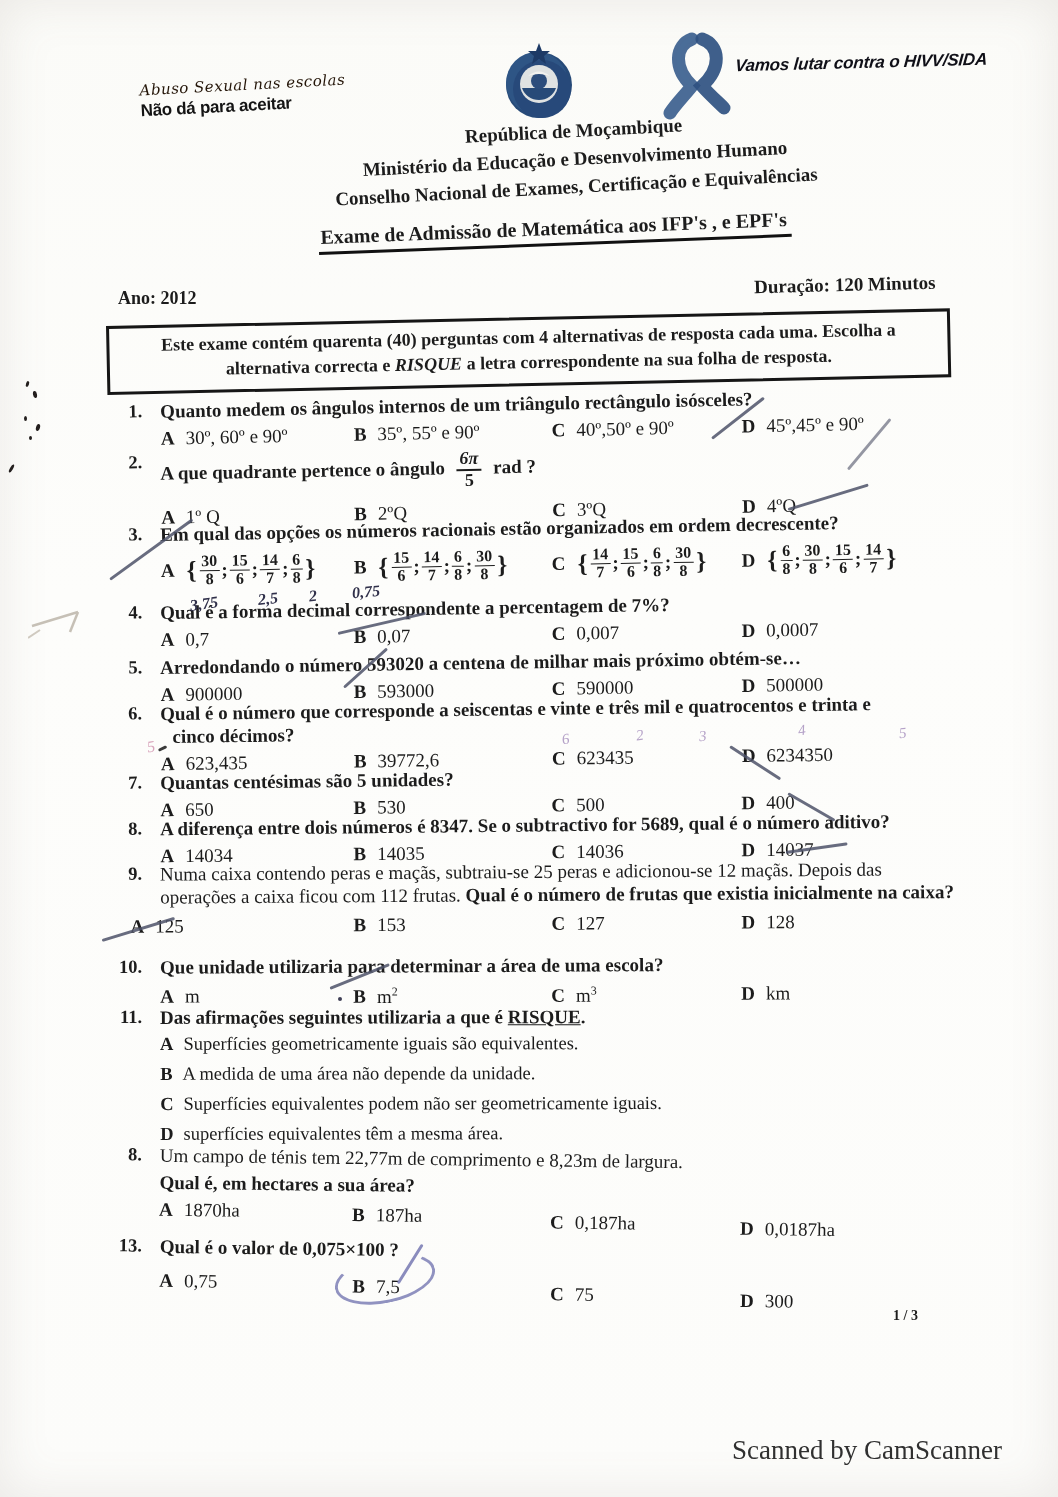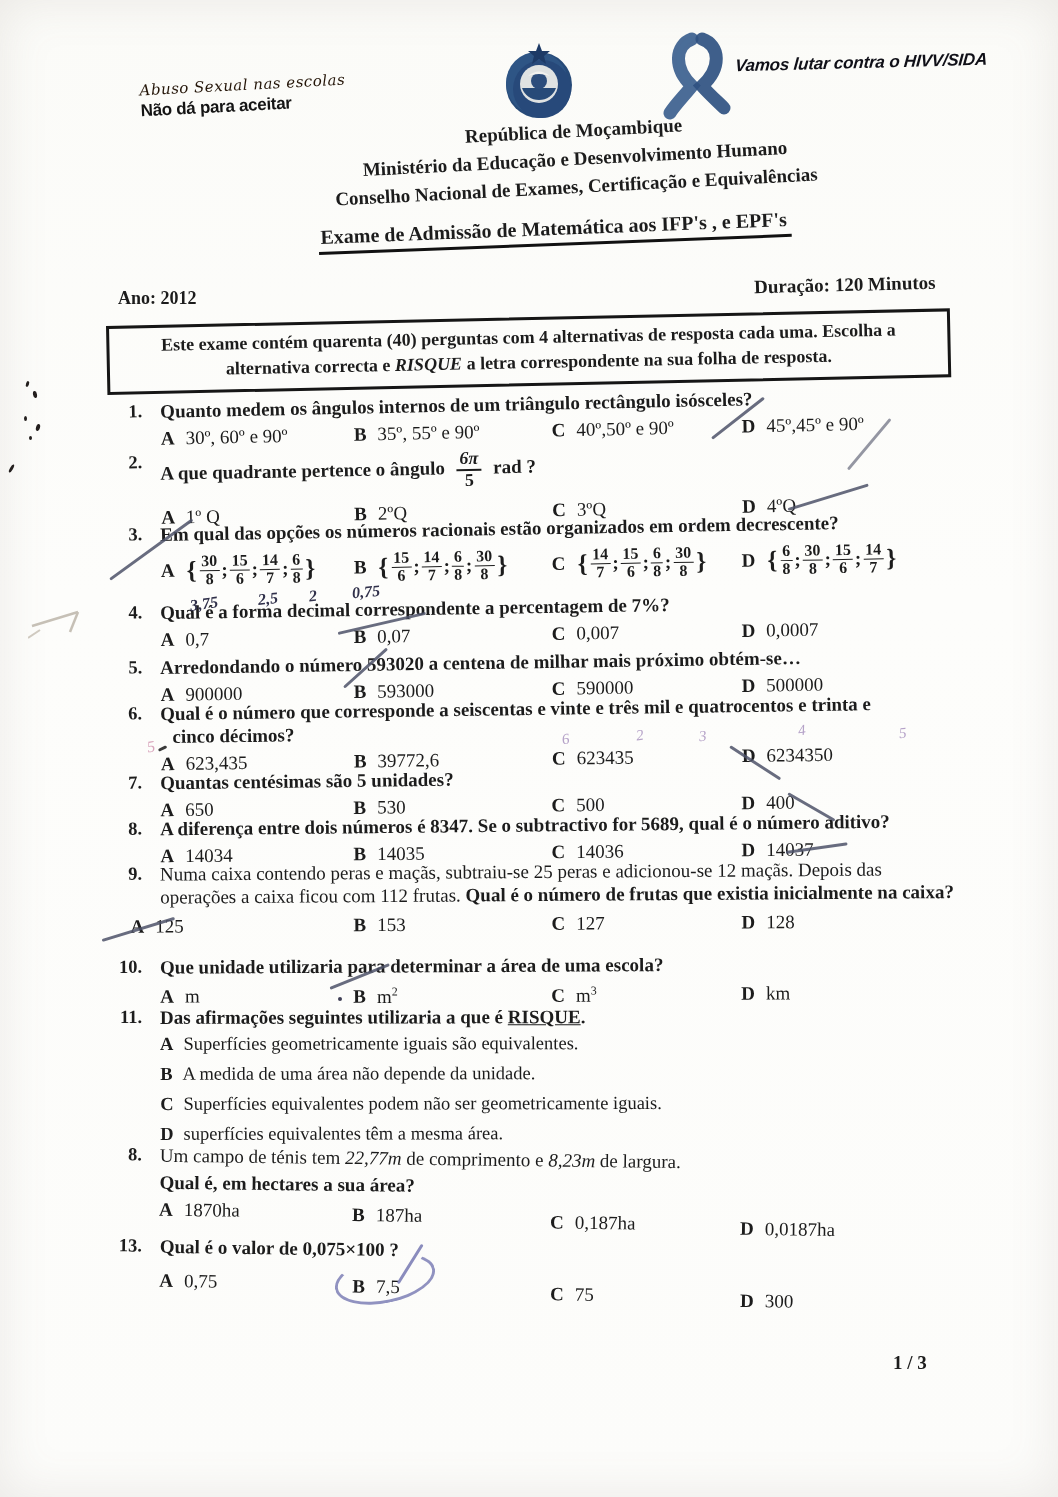--- a/index.html
+++ b/index.html
@@ -60,40 +60,40 @@
   .sfrac{display:inline-block;text-align:center;vertical-align:middle;margin:0 2px;
          font-size:16px;line-height:1.05;font-weight:bold;}
   .sfrac .fnum{display:block;border-bottom:1.6px solid #1c1c1c;padding:0 2px;}
   .sfrac .fden{display:block;}
   .brace{font-size:25px;font-weight:bold;margin:0 1px;}
   .sep{font-weight:bold;}
 
   .q-stack .srow{margin-left:60px;font-size:18.5px;line-height:30px;}
   .q-stack .srow b{margin-right:10px;}
   .falsa{text-decoration:underline;}
-  .mathit{font-style:italic;}
+  .mathit{}
   .dy3{transform:translateY(3px);} .dy8{transform:translateY(8px);} .dy12{transform:translateY(12px);}
   .dxm30{transform:translateX(-30px);}
 
   
   .mark-line{position:absolute;height:3px;background:#4e5268;border-radius:2px;opacity:.85;
              transform-origin:0 50%;}
   .mark-blue{background:#7678b2;}
   .mark-ucurve{position:absolute;width:96px;height:42px;border:3px solid #7678b2;
                border-top-color:transparent;border-radius:50%;transform:rotate(-12deg);opacity:.8;}
   .hw{position:absolute;font-size:16px;color:#30304a;font-style:italic;font-weight:bold;}
   .hw-faint{position:absolute;font-size:15px;color:#b5a2c8;font-style:italic;}
   .hw-pink{position:absolute;font-size:16px;color:#d9a6bd;font-style:italic;}
   .speck{position:absolute;background:#241f1e;border-radius:50%;}
   .tick{position:absolute;height:2.5px;background:#3a3a3a;border-radius:2px;}
   .dot{position:absolute;width:4px;height:4px;border-radius:50%;background:#3f3f55;}
   .pencil{position:absolute;}
 
   
-  .pagenum{position:absolute;left:893px;top:1352px;font-weight:bold;font-size:19px;}
+  .pagenum{position:absolute;left:893px;top:1308px;font-weight:bold;font-size:14px;}
   .camscanner{position:absolute;left:732px;top:1435px;font-size:27px;color:#303030;
               font-family:"Liberation Serif",serif;}
 </style>
 </head>
 <body>
 
 <div class="page">
 
   <div class="campaign">
     <div class="l1">Abuso Sexual nas escolas</div>
@@ -554,14 +554,15 @@
   <div class="speck" style="left:36px;top:424px;width:4px;height:7px;transform:rotate(15deg);"></div>
   <div class="speck" style="left:29px;top:436px;width:3px;height:4px;"></div>
   <div class="speck" style="left:10px;top:464px;width:3px;height:9px;transform:rotate(30deg);"></div>
   <svg class="pencil" style="left:28px;top:598px;" width="74" height="44" viewBox="0 0 74 44">
     <polyline points="4,28 50,14" stroke="#c6c0b6" stroke-width="2.5" fill="none"></polyline>
     <polyline points="50,14 42,34" stroke="#c6c0b6" stroke-width="2.5" fill="none"></polyline>
     <polyline points="0,40 12,32" stroke="#d0cac0" stroke-width="2" fill="none"></polyline>
   </svg>
 
   <div class="pagenum">1 / 3</div>
+  <div class="camscanner">Scanned by CamScanner</div>
 
 </div>
 
 </body></html>

